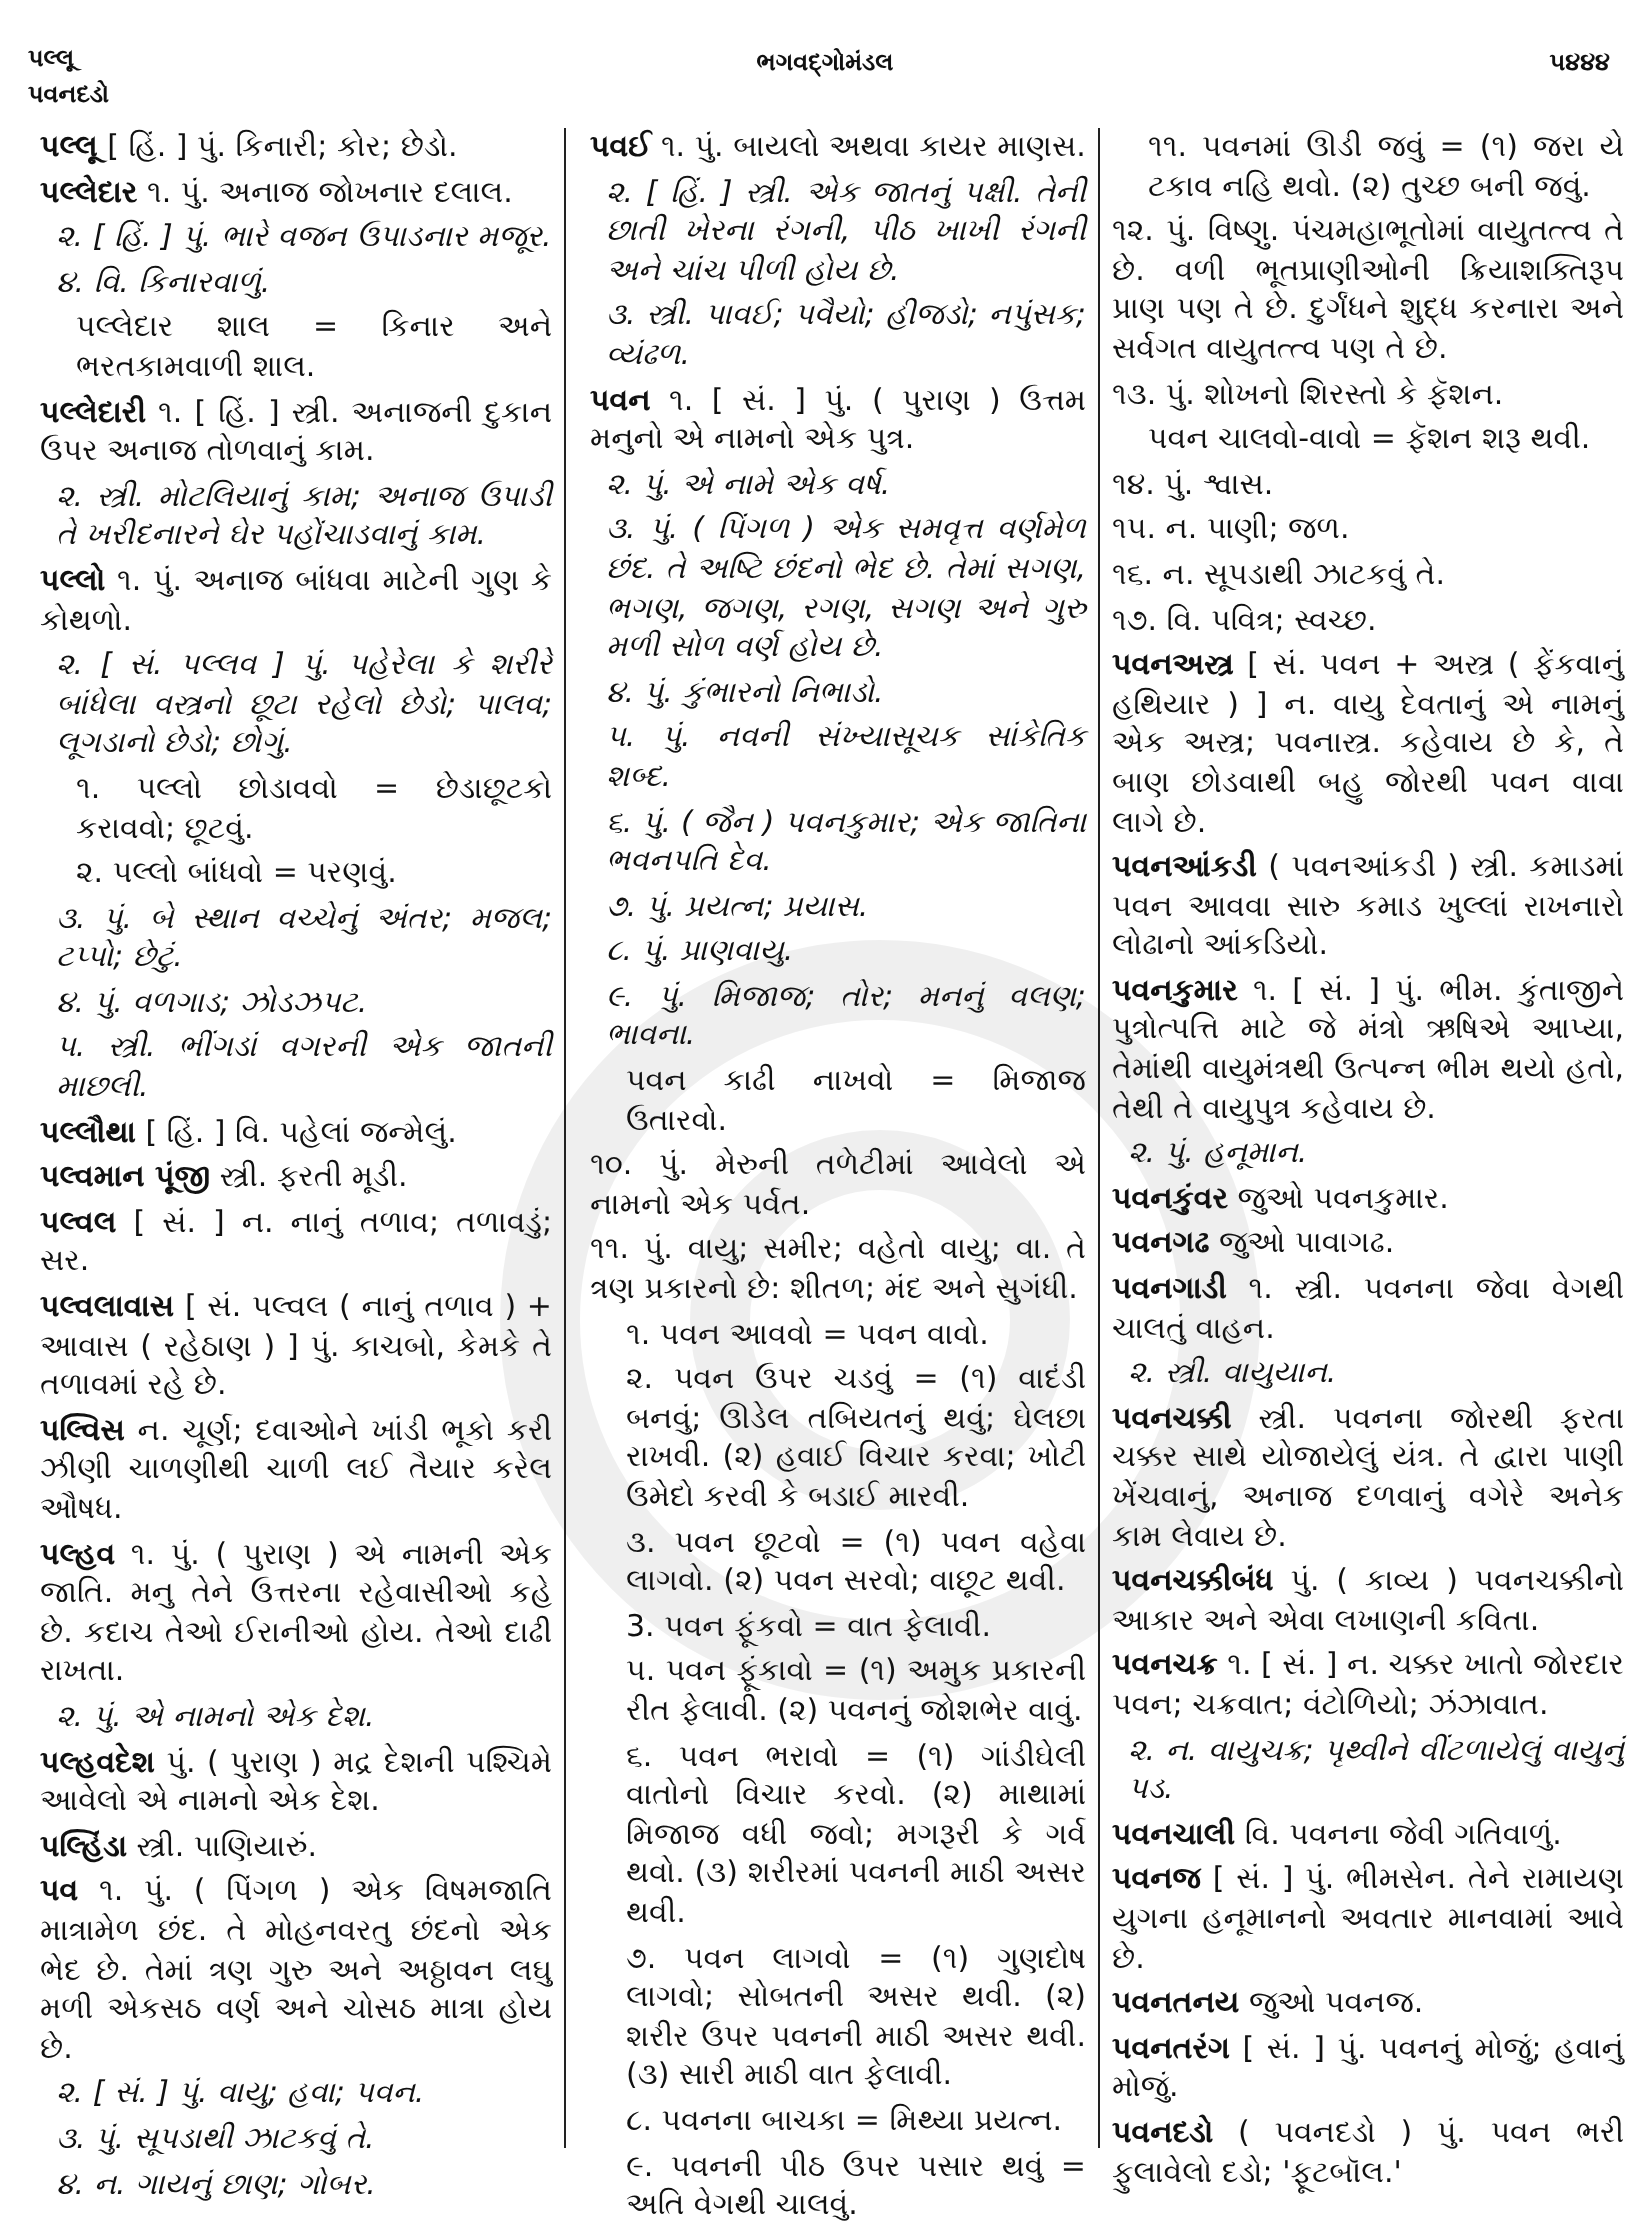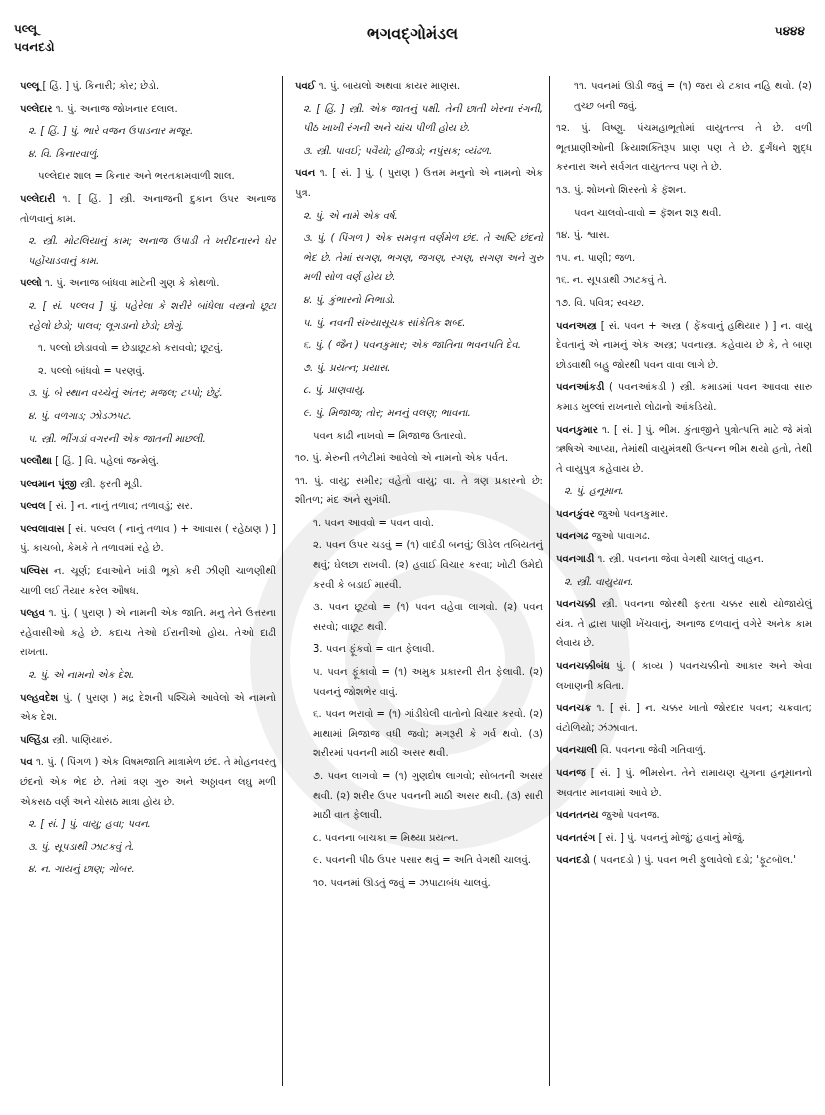--- a/index.html
+++ b/index.html
@@ -7,24 +7,24 @@
     width: 825px; height: 1115px; position: relative; overflow: hidden;
     font-family: "DejaVu Sans", sans-serif; color: #111;
   }
   .watermark {
     position: absolute; left: 250px; top: 360px; width: 380px; height: 600px;
     pointer-events: none; opacity: 0.06;
   }
   .page-header { position: absolute; top: 0; left: 0; width: 825px; height: 60px; }
   .guide-top { position: absolute; left: 14px; top: 22px; font-size: 12px; font-weight: bold; }
   .guide-bottom { position: absolute; left: 14px; top: 40px; font-size: 12px; font-weight: bold; }
-  .running-title { position: absolute; left: 0; width: 825px; top: 24px; text-align: center; font-size: 16px; font-weight: bold; }
+  .running-title { position: absolute; left: 0; width: 825px; top: 24px; text-align: center; font-size: 12px; font-weight: bold; }
   .page-number { position: absolute; right: 20px; top: 24px; font-size: 12px; font-weight: bold; }
   .columns { position: absolute; top: 64px; left: 14px; width: 806px; display: flex; }
-  .col { width: 268px; padding: 0 6px; box-sizing: border-box; font-size: 10px; line-height: 19.6px; margin-top: 12px; }
+  .col { width: 268px; padding: 0 6px; box-sizing: border-box; font-size: 15px; line-height: 19.6px; }
   .col.mid { border-left: 1.5px solid #222; border-right: 1.5px solid #222; height: 1010px; padding-left: 12px; }
   .entry { margin-bottom: 3px; text-align: justify; }
   .hw { font-weight: bold; }
   .sense { padding-left: 8px; font-style: italic; }
   .phrase { padding-left: 18px; }
   .sense-top { padding-left: 0; }
 </style>
 </head>
 <body>
 
@@ -110,19 +110,20 @@
       <div class="entry "><span class="hw">પવનઆંકડી</span><span> ( પવનઆંકડી ) સ્ત્રી. કમાડમાં પવન આવવા સારુ કમાડ ખુલ્લાં રાખનારો લોઢાનો આંકડિયો.</span></div>
       <div class="entry "><span class="hw">પવનકુમાર</span><span> ૧. [ સં. ] પું. ભીમ. કુંતાજીને પુત્રોત્પત્તિ માટે જે મંત્રો ઋષિએ આપ્યા, તેમાંથી વાયુમંત્રથી ઉત્પન્ન ભીમ થયો હતો, તેથી તે વાયુપુત્ર કહેવાય છે.</span></div>
       <div class="entry sense"><span>૨. પું. હનૂમાન.</span></div>
       <div class="entry "><span class="hw">પવનકુંવર</span><span> જુઓ પવનકુમાર.</span></div>
       <div class="entry "><span class="hw">પવનગઢ</span><span> જુઓ પાવાગઢ.</span></div>
       <div class="entry "><span class="hw">પવનગાડી</span><span> ૧. સ્ત્રી. પવનના જેવા વેગથી ચાલતું વાહન.</span></div>
       <div class="entry sense"><span>૨. સ્ત્રી. વાયુયાન.</span></div>
       <div class="entry "><span class="hw">પવનચક્કી</span><span> સ્ત્રી. પવનના જોરથી ફરતા ચક્કર સાથે યોજાયેલું યંત્ર. તે દ્વારા પાણી ખેંચવાનું, અનાજ દળવાનું વગેરે અનેક કામ લેવાય છે.</span></div>
       <div class="entry "><span class="hw">પવનચક્કીબંધ</span><span> પું. ( કાવ્ય ) પવનચક્કીનો આકાર અને એવા લખાણની કવિતા.</span></div>
       <div class="entry "><span class="hw">પવનચક્ર</span><span> ૧. [ સં. ] ન. ચક્કર ખાતો જોરદાર પવન; ચક્રવાત; વંટોળિયો; ઝંઝાવાત.</span></div>
+      <div class="entry sense"><span>૨. ન. વાયુચક્ર; પૃથ્વીને વીંટળાયેલું વાયુનું પડ.</span></div>
       <div class="entry "><span class="hw">પવનચાલી</span><span> વિ. પવનના જેવી ગતિવાળું.</span></div>
       <div class="entry "><span class="hw">પવનજ</span><span> [ સં. ] પું. ભીમસેન. તેને રામાયણ યુગના હનૂમાનનો અવતાર માનવામાં આવે છે.</span></div>
       <div class="entry "><span class="hw">પવનતનય</span><span> જુઓ પવનજ.</span></div>
       <div class="entry "><span class="hw">પવનતરંગ</span><span> [ સં. ] પું. પવનનું મોજું; હવાનું મોજું.</span></div>
       <div class="entry "><span class="hw">પવનદડો</span><span> ( પવનદડો ) પું. પવન ભરી ફુલાવેલો દડો; 'ફૂટબૉલ.'</span></div>
     </div>
 </div>
 
 </body></html>

